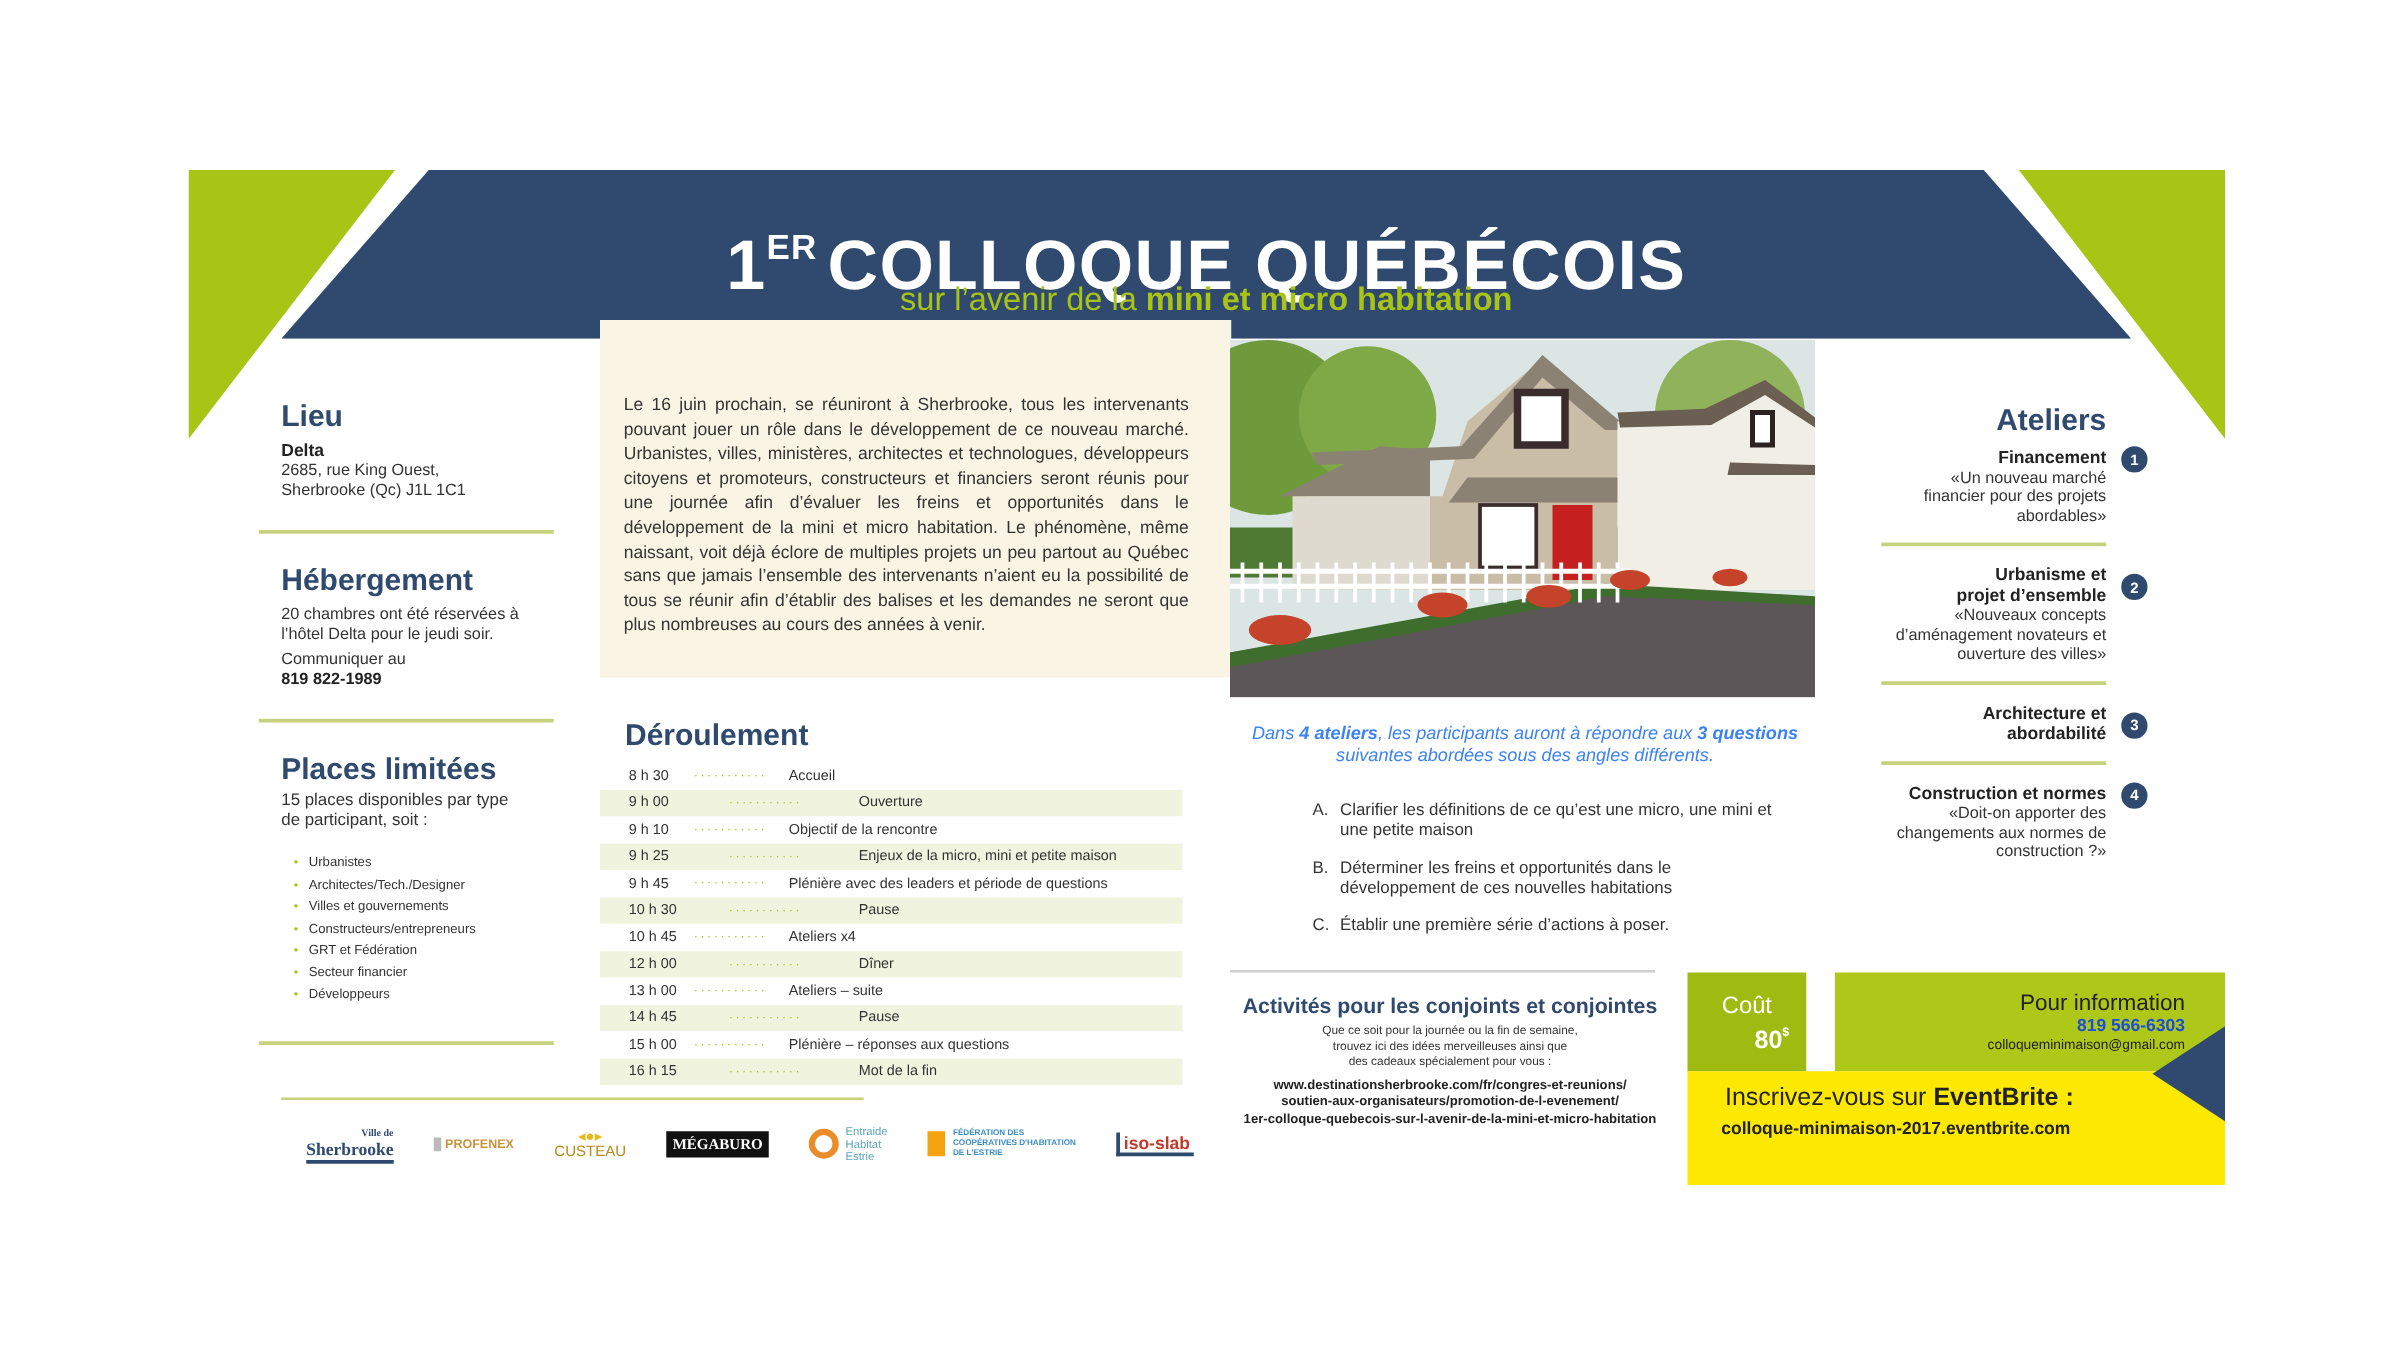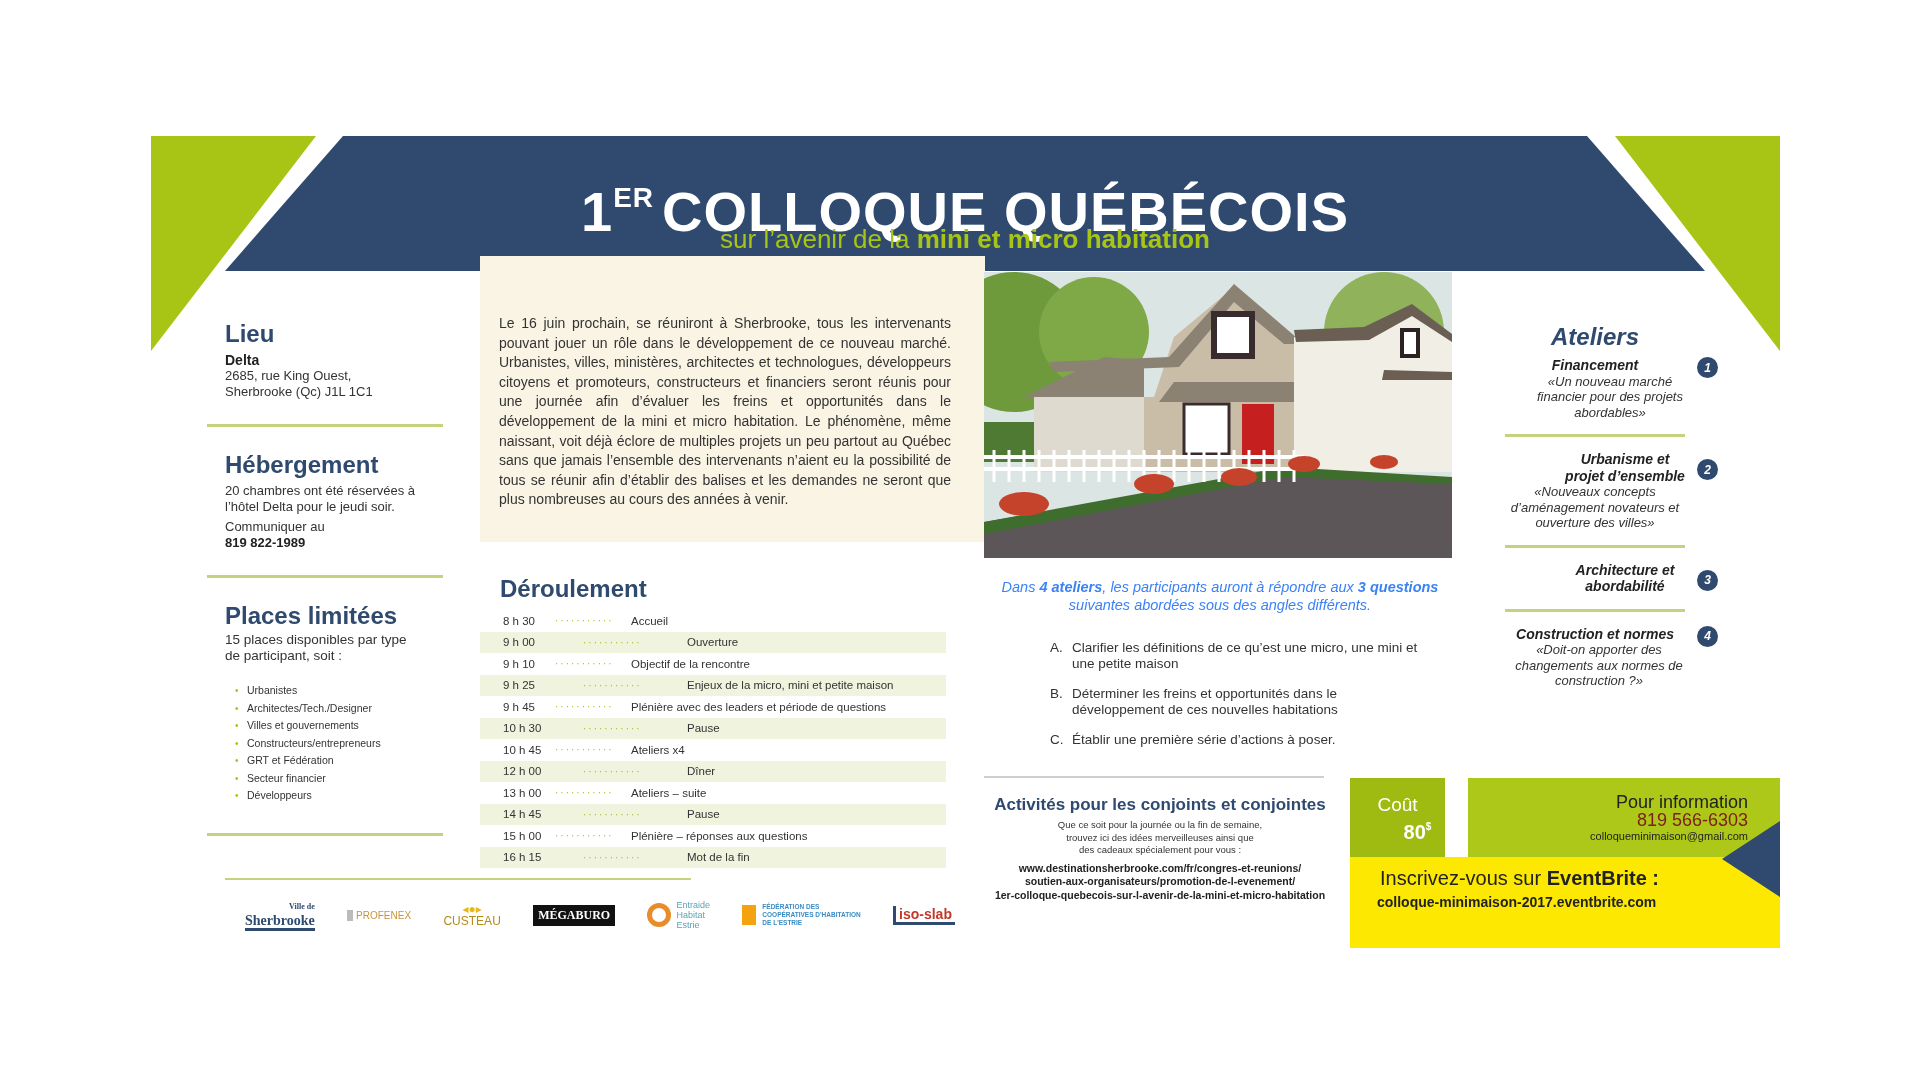--- a/index.html
+++ b/index.html
@@ -60,52 +60,52 @@
 
   .hr-grey { left: 984px; top: 776px; width: 340px; height: 2px; background: #cfcfcf; }
 
   
   .act { left: 985px; top: 795px; width: 350px; text-align: center; }
   .act h3 { color: #2f4a6e; font-size: 17px; font-weight: 700; margin-bottom: 4px; }
   .act .p { font-size: 9.5px; line-height: 12.5px; color: #333; }
   .act .url { font-size: 10.5px; line-height: 13.5px; font-weight: 700; color: #222; margin-top: 5px; }
 
   
-  .rcol { left: 1505px; top: 323px; width: 205px; text-align: center; font-style: italic; }
+  .rcol { left: 1505px; top: 323px; width: 205px; text-align: right; }
   .rcol h2 { color: #2f4a6e; font-size: 24px; font-weight: 700; margin-right: 25px; margin-bottom: 6px; }
   .atelier { position: relative; padding-right: 25px; }
   .atelier .n { position: absolute; right: -8px; top: 0; width: 21px; height: 21px; border-radius: 50%; background: #2f4a6e; color: #fff; font-size: 12px; font-weight: 700; display: flex; align-items: center; justify-content: center; }
   .atelier .h { font-weight: 700; font-size: 14px; line-height: 16.5px; color: #222; }
   .atelier .d { font-size: 13px; line-height: 15.5px; color: #333; }
   .rhr { height: 3px; background: #c7d27e; margin: 14px 25px 14px 0; }
 
   
   .info { left: 1350px; top: 778px; width: 430px; height: 170px; }
   .cost { position: absolute; left: 0; top: 0; width: 95px; height: 79px; background: #9fbb12; color: #fff; text-align: center; padding-top: 17px; }
   .cost .l1 { font-size: 19px; line-height: 20px; }
   .cost .l2 { font-size: 20px; font-weight: 700; line-height: 24px; margin-left: 40px; }
   .cost .l2 sup { font-size: 10px; vertical-align: 9px; }
   .pinfo { position: absolute; left: 118px; top: 0; width: 300px; height: 79px; background: #adc818; text-align: right; padding: 15px 20px 0 0; }
   .pinfo .t { font-size: 18px; line-height: 19px; color: #222; }
-  .pinfo .ph { font-size: 18px; font-weight: 400; line-height: 17px; color: #7f1d1d; }
+  .pinfo .ph { font-size: 14px; font-weight: 700; line-height: 17px; color: #1d4ed8; }
   .pinfo .em { font-size: 11px; line-height: 15px; color: #222; }
   .green-tail { position: absolute; left: 418px; top: 0; width: 12px; height: 79px; background: #adc818; }
   .yellow { position: absolute; left: 0; top: 79px; width: 430px; height: 91px; background: #fde802; padding: 9px 0 0 0; }
   .yellow .t { font-size: 20px; line-height: 24px; color: #222; margin-left: 30px; }
   .yellow .t b { font-weight: 700; }
   .yellow .u { font-size: 14px; font-weight: 700; color: #222; margin-left: 27px; margin-top: 4px; }
   .navy-tri { position: absolute; right: 0; top: 43px; width: 0; height: 0;
     border-top: 38px solid transparent; border-bottom: 38px solid transparent; border-right: 58px solid #2f4a6e; }
 
   
   .logos { left: 245px; top: 895px; width: 710px; height: 40px; display: flex; align-items: center; justify-content: space-between; }
   .logo { display: flex; align-items: center; justify-content: center; font-size: 11px; }
   .logo-sher { color: #2f4a6e; font-family: "Liberation Serif", serif; font-weight: 700; font-size: 14px; border-bottom: 3px solid #2f4a6e; line-height: 14px; }
   .logo-sher small { font-size: 8px; display: block; text-align: right; }
-  .logo-prof { color: #c9933a; font-weight: 400; font-size: 10px; border-left: 6px solid #bbb; padding-left: 3px; }
+  .logo-prof { color: #c9933a; font-weight: 700; font-size: 10px; border-left: 6px solid #bbb; padding-left: 3px; }
   .logo-cust { color: #b58b14; font-size: 12px; flex-direction: column; line-height: 12px; }
   .logo-cust .s { color: #e8b818; font-size: 12px; }
   .logo-mega { background: #111; color: #fff; font-weight: 700; font-size: 12px; padding: 3px 5px; font-family: "Liberation Serif", serif; }
   .logo-entr { color: #5aa3b8; font-size: 9px; line-height: 10px; }
   .logo-entr .c { width: 24px; height: 24px; border-radius: 50%; border: 5px solid #e98c2a; margin-right: 5px; }
   .logo-fed { color: #3a8bc4; font-size: 6.5px; font-weight: 700; line-height: 8px; }
   .logo-fed .h { width: 14px; height: 20px; background: #f4a20e; margin-right: 6px; }
   .logo-iso { color: #2f4a6e; font-weight: 700; font-size: 14px; border-left: 3px solid #2f4a6e; border-bottom: 3px solid #2f4a6e; padding: 0 3px; }
   .logo-iso span { color: #c0392b; }
 </style>

